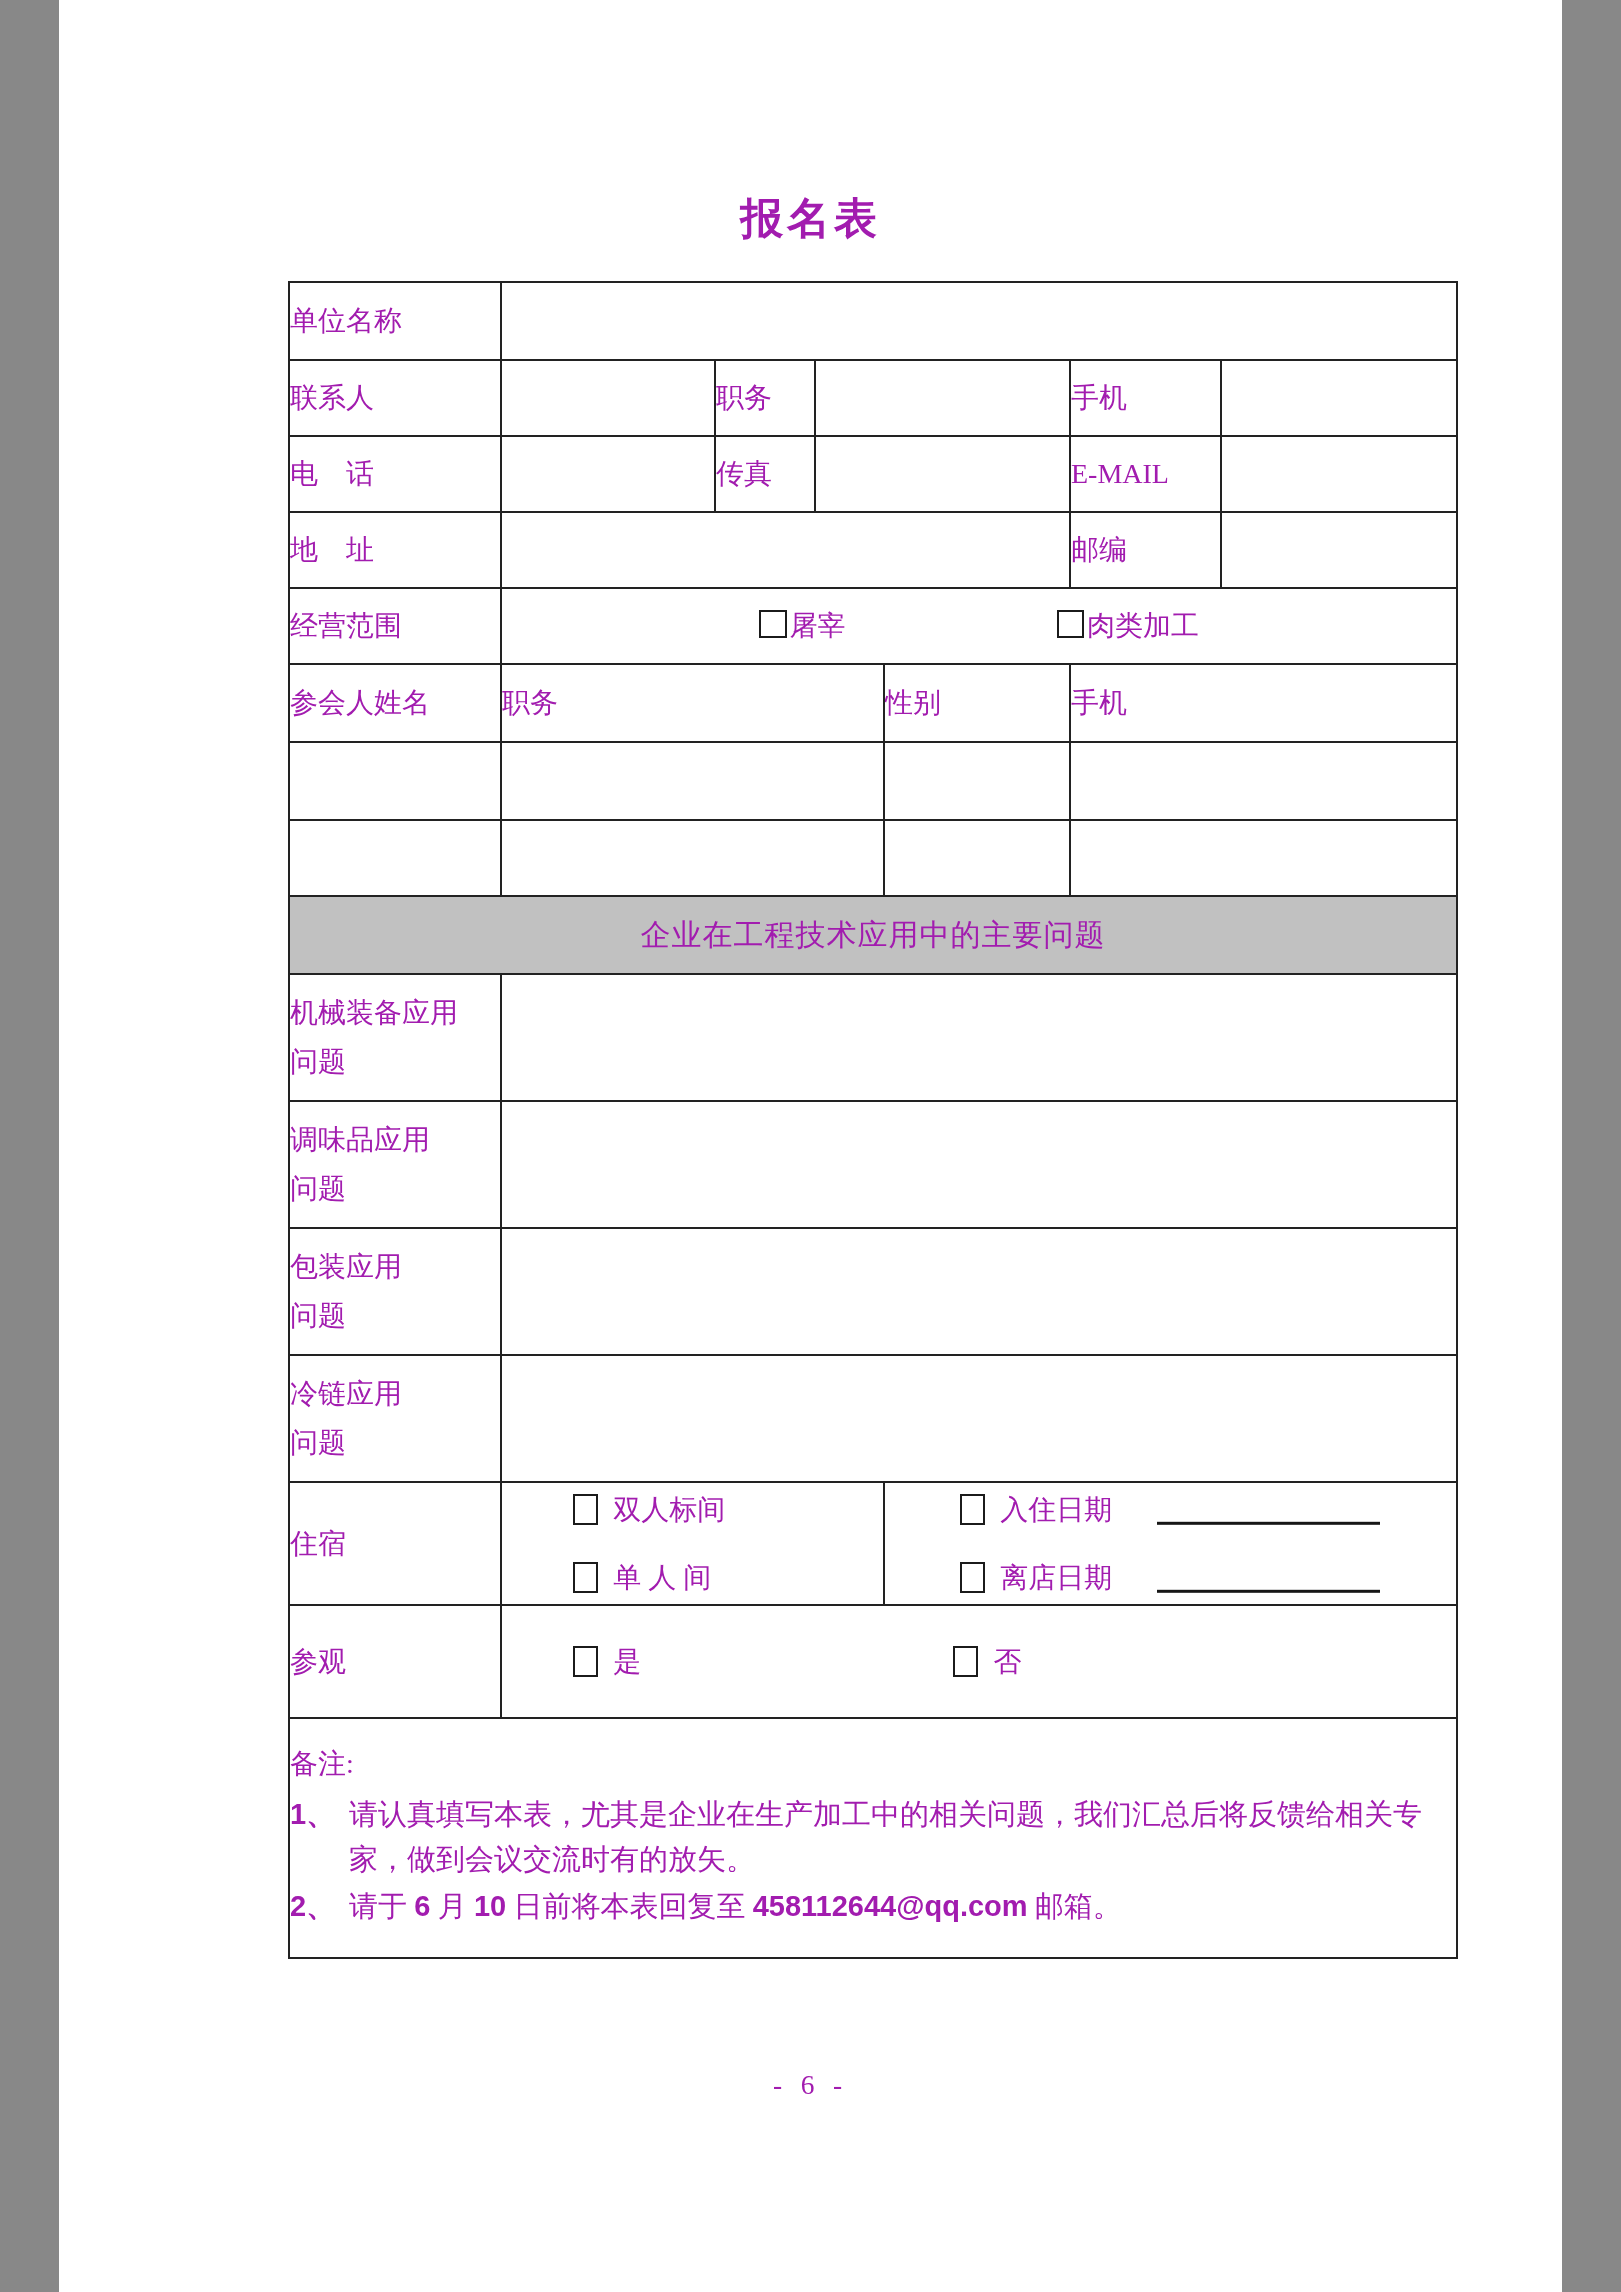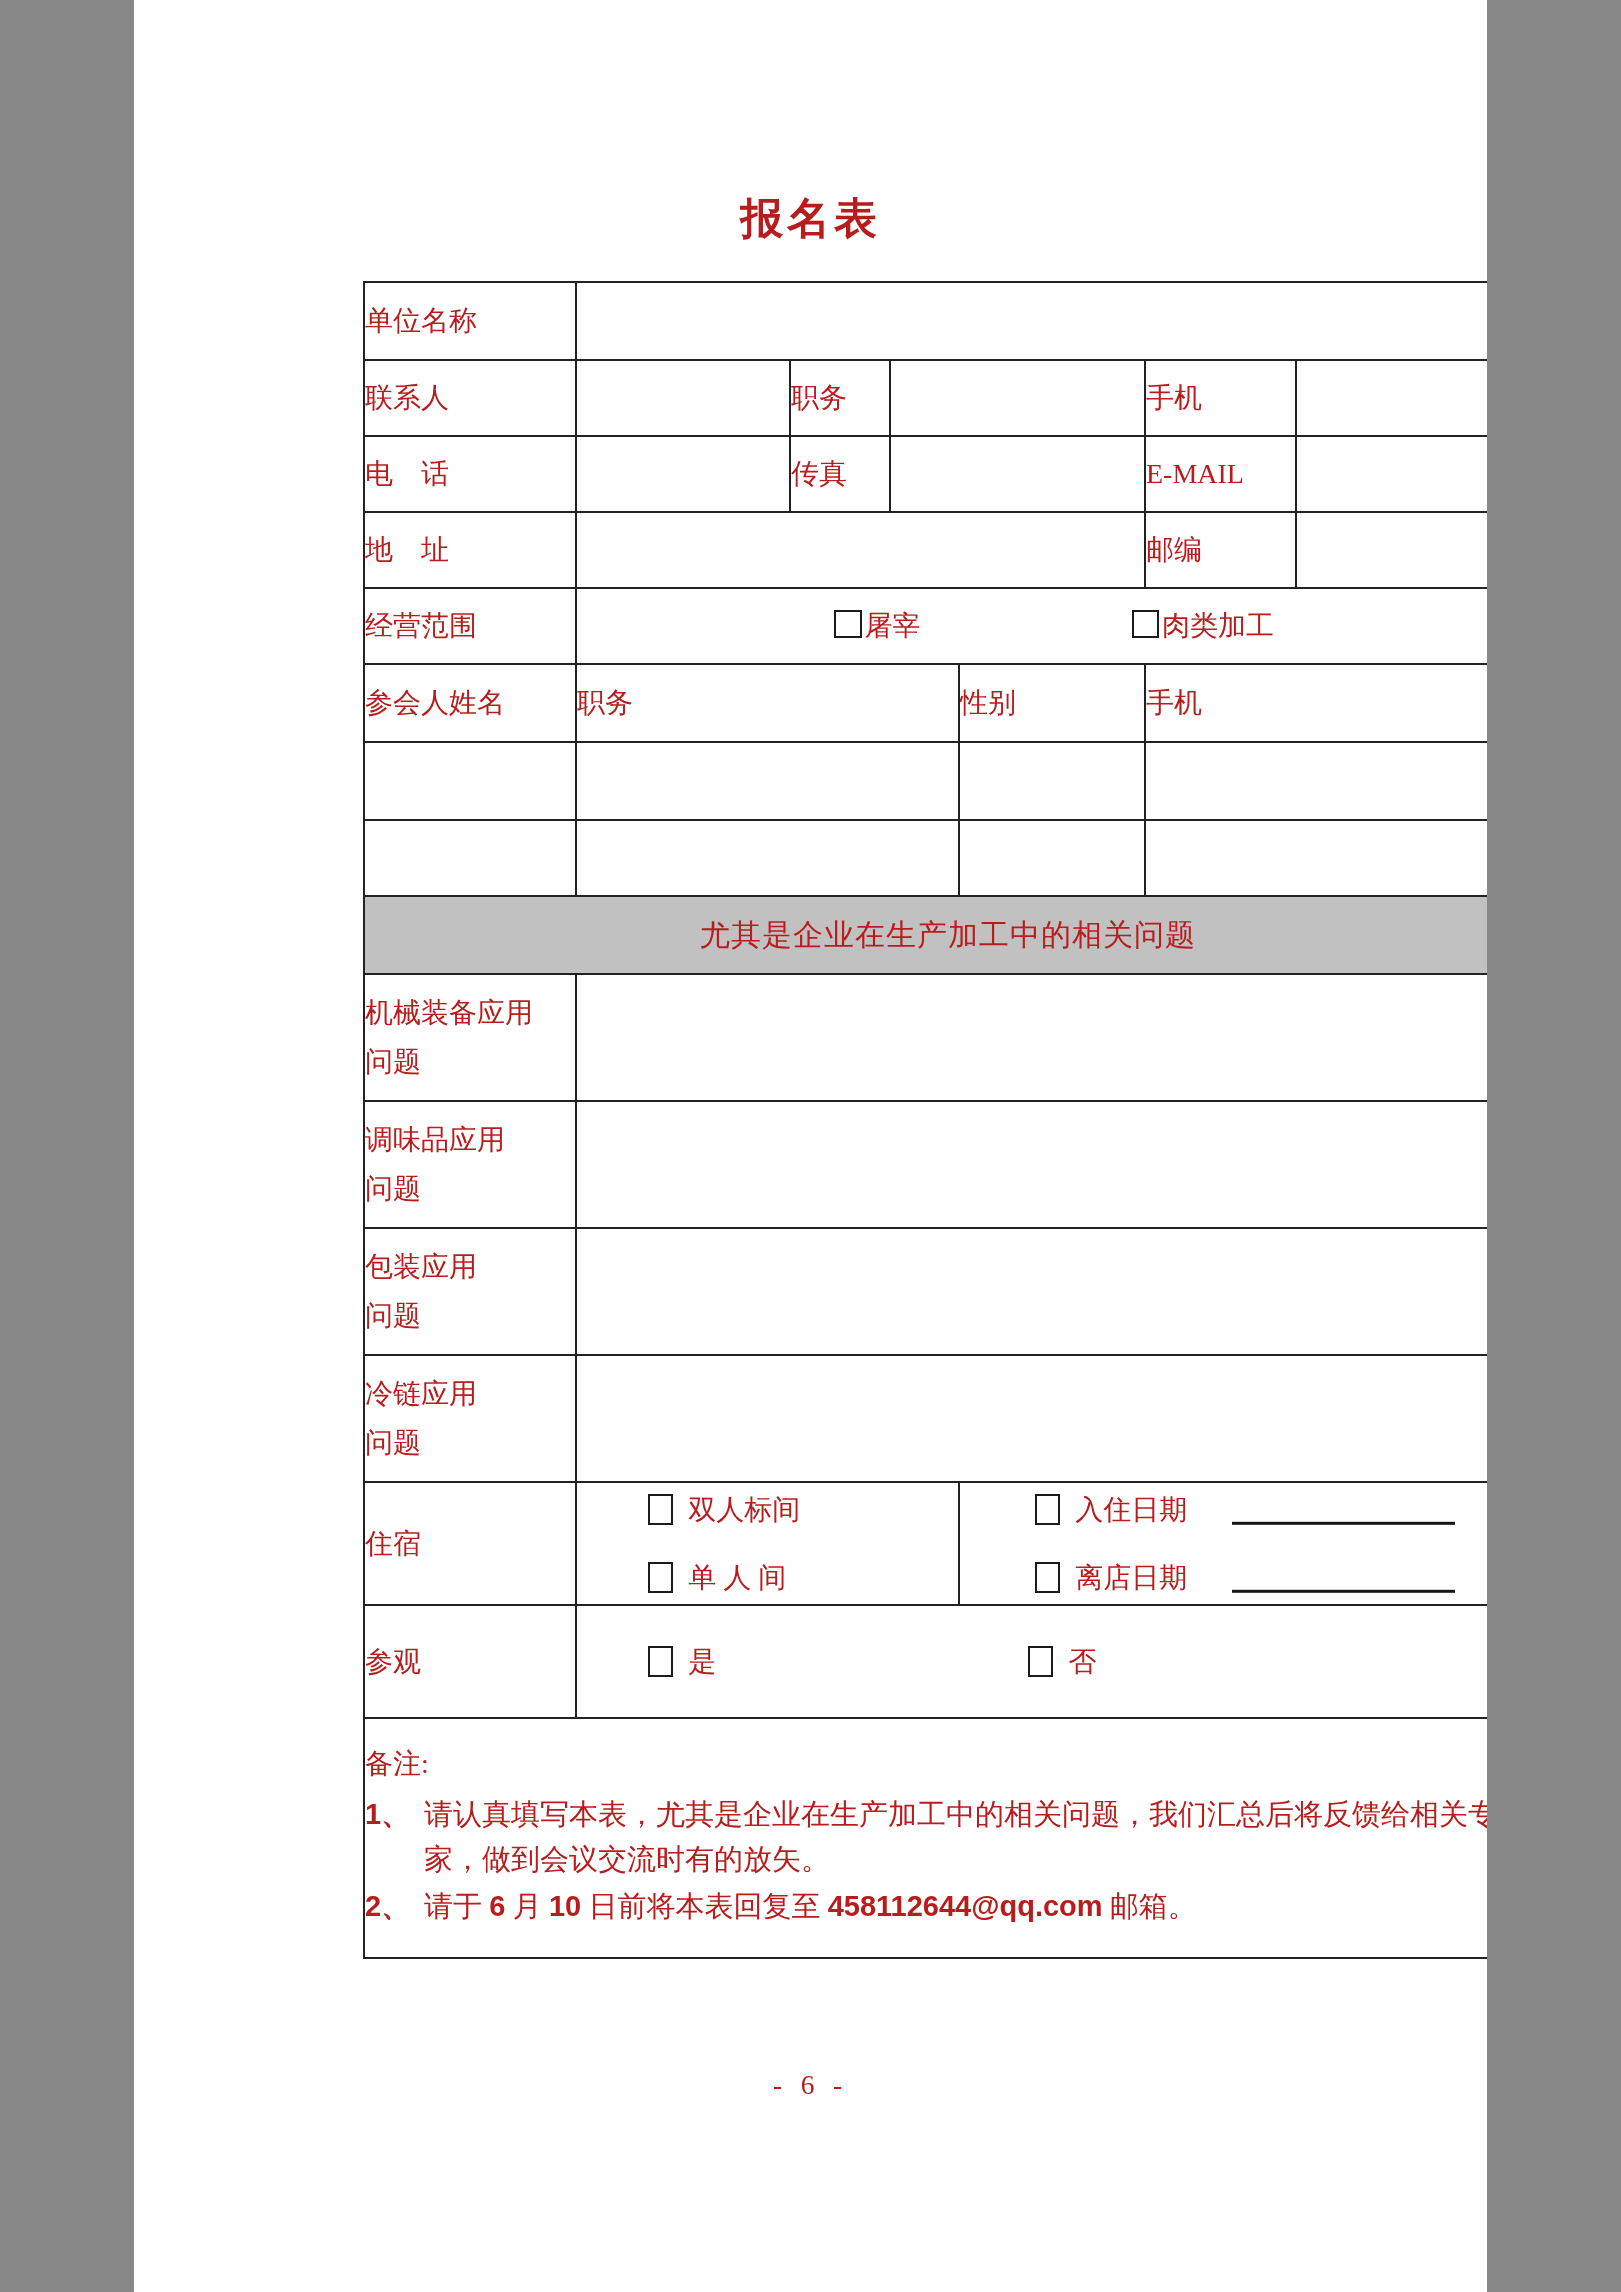--- a/index.html
+++ b/index.html
@@ -1,22 +1,22 @@
 <!DOCTYPE html>
 <html><head>
 <meta charset="utf-8">
 <style>
   html,body{margin:0;padding:0;background:#888;}
   .page{
     position:relative;
-    width:1353px;height:2293px;
+    width:1503px;height:2293px;
     background:#ffffff;
     margin:0 auto;
     font-family:"Liberation Serif","DejaVu Serif",serif;
-    color:#b91c1c;
+    color:#a21caf;
     overflow:hidden;
   }
   .doc-title{
     position:absolute;top:190px;left:0;width:100%;
     text-align:center;
     font-family:"Liberation Sans","DejaVu Sans",sans-serif;
     font-weight:bold;font-size:43px;letter-spacing:3.9px;
   }
   .form-wrap{position:absolute;left:229px;top:281px;width:1167px;}
   table.form{
@@ -150,21 +150,21 @@
         <td colspan="2"></td>
       </tr>
       <tr class="h78">
         <td></td>
         <td colspan="3"></td>
         <td></td>
         <td colspan="2"></td>
       </tr>
 
       <tr class="h80 banner-row">
-        <td colspan="7">尤其是企业在生产加工中的相关问题</td>
+        <td colspan="7">企业在工程技术应用中的主要问题</td>
       </tr>
 
       <tr class="h130">
         <td class="lbl">
           <div>机械装备应用</div>
           <div class="l2">问题</div>
         </td>
         <td colspan="6"></td>
       </tr>
       <tr class="h130">

